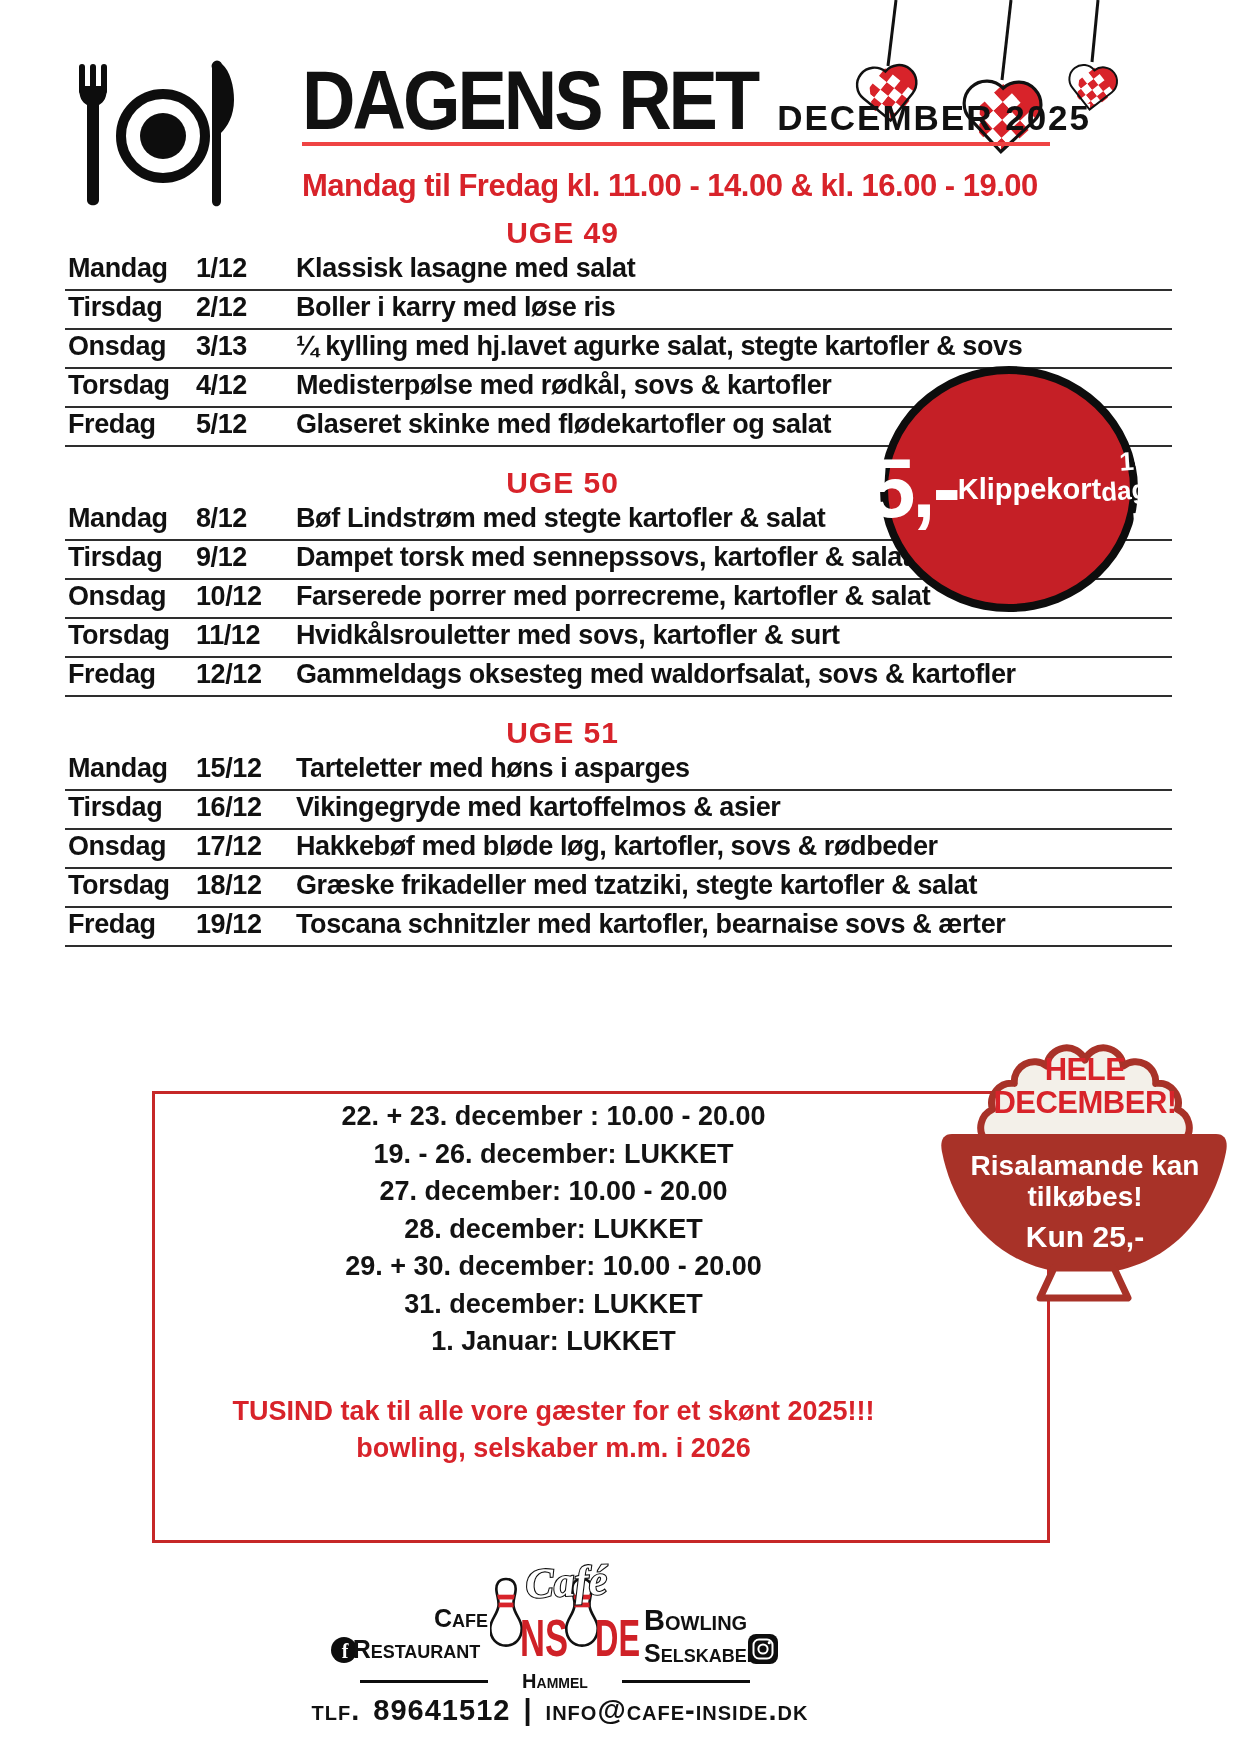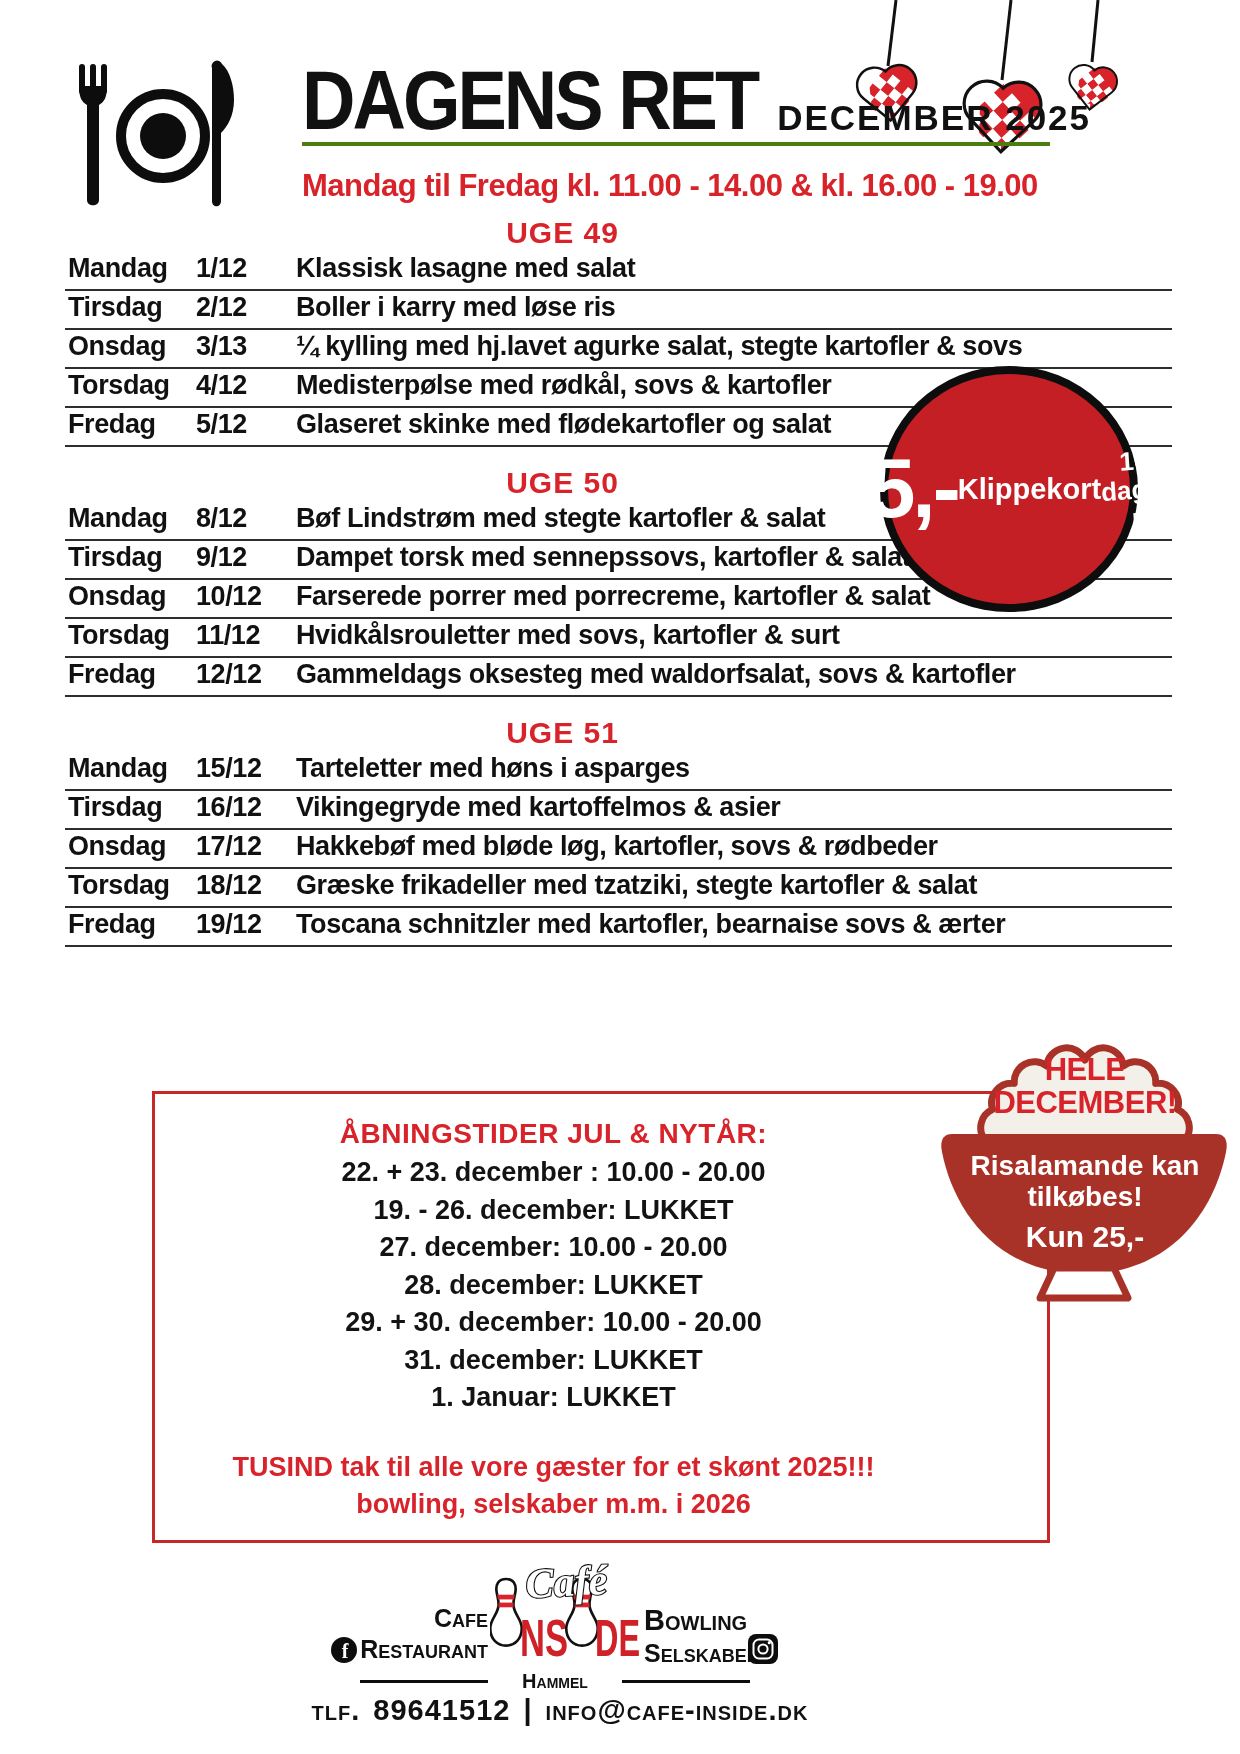--- a/index.html
+++ b/index.html
@@ -7,21 +7,21 @@
   .page {
     position:relative; width:1240px; height:1754px; margin:0 auto;
     background:#ffffff; overflow:hidden;
     font-family:"Liberation Sans", sans-serif; color:#111;
   }
   
   .cutlery { position:absolute; left:75px; top:60px; }
   .title-row {
     position:absolute; left:302px; top:70px;
     display:flex; align-items:flex-end; gap:20px;
-    border-bottom:4px solid #4d7c0f; padding-bottom:2px; width:748px;
+    border-bottom:4px solid #ef4444; padding-bottom:2px; width:748px;
   }
   .main-title {
     font-size:74px; font-weight:800; letter-spacing:-3px; line-height:0.95;
     display:inline-block; transform:scaleY(1.12); transform-origin:bottom left;
     white-space:nowrap;
   }
   .month-title {
     font-size:35px; font-weight:800; letter-spacing:2px; white-space:nowrap;
     padding-bottom:2px;
   }
@@ -85,21 +85,21 @@
     font-size:30px; font-weight:800; color:#fff;
   }
   
   .fb-icon { position:absolute; left:330px; top:1636px; }
   .ig-icon { position:absolute; left:748px; top:1634px; }
   .cafe-rest {
     position:absolute; left:345px; top:1606px; width:143px; text-align:right;
     font-variant:small-caps; font-weight:700; line-height:1.0;
   }
   .cafe-rest .l1 { font-size:25px; }
-  .cafe-rest .l2 { font-size:25px; margin-top:6px; }
+  .cafe-rest .l2 { font-size:25px; margin-top:6px;text-align:center; }
   .bowl-sel {
     position:absolute; left:644px; top:1606px; width:170px; text-align:left;
     font-variant:small-caps; font-weight:700; line-height:1.0;
   }
   .bowl-sel .l1 { font-size:29px; }
   .bowl-sel .l2 { font-size:25px; margin-top:6px; }
   .logo-svg { position:absolute; left:490px; top:1560px; }
   .hammel-row { position:absolute; left:360px; top:1670px; width:390px; height:22px; }
   .hammel-row .bar { position:absolute; top:10px; height:3px; background:#0d0d0d; }
   .hammel-row .bar.left  { left:0;  width:128px; }
@@ -268,21 +268,20 @@
 
   <div class="price-badge">
     <div class="pb-kun">Kun</div>
     <div class="pb-price">75,-</div>
     <div class="pb-klip">Klippekort</div>
     <div class="pb-10x">10 x dagens ret</div>
     <div class="pb-650">KUN 650,-</div>
   </div>
 
   <div class="open-box">
-    <div class="ob-heading">ÅBNINGSTIDER JUL &amp; NYTÅR:</div>
     <div class="ob-lines">
       <div class="ob-line">22. + 23. december : 10.00 - 20.00</div>
       <div class="ob-line">19. - 26. december: LUKKET</div>
       <div class="ob-line">27. december: 10.00 - 20.00</div>
       <div class="ob-line">28. december: LUKKET</div>
       <div class="ob-line">29. + 30. december: 10.00 - 20.00</div>
       <div class="ob-line">31. december:  LUKKET</div>
       <div class="ob-line">1. Januar: LUKKET</div>
     </div>
     <div class="ob-thanks">

